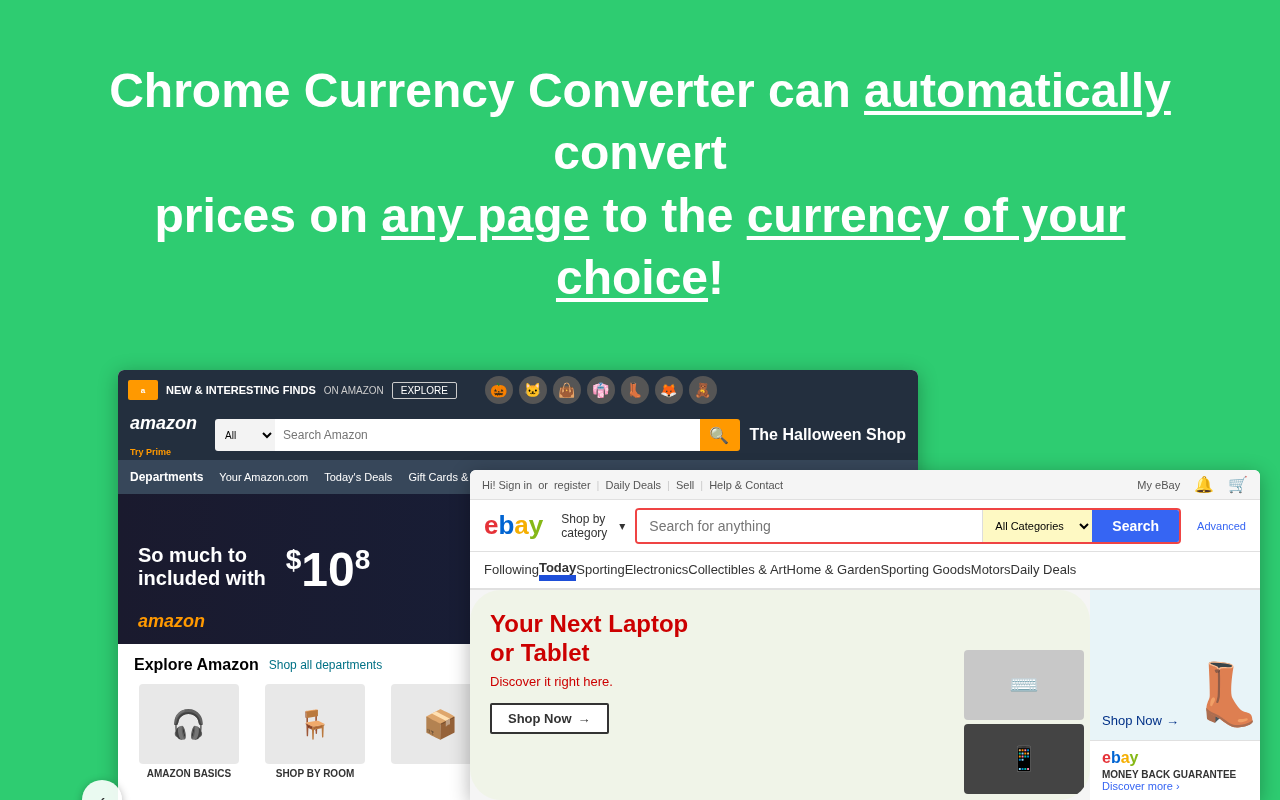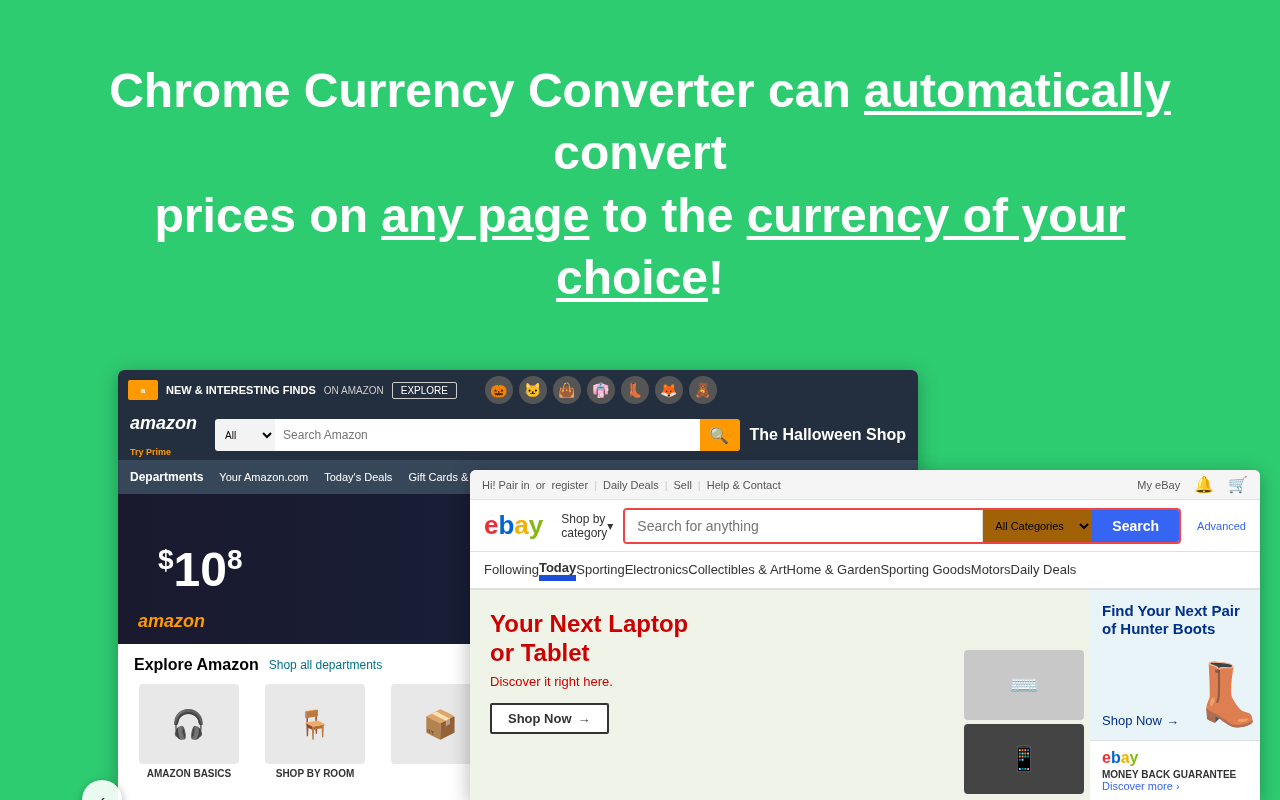--- a/index.html
+++ b/index.html
@@ -359,21 +359,21 @@
       margin-right: 8px;
     }
     .ebay-logo span:nth-child(1) { color: #e53238; }
     .ebay-logo span:nth-child(2) { color: #0064d2; }
     .ebay-logo span:nth-child(3) { color: #f5af02; }
     .ebay-logo span:nth-child(4) { color: #86b817; }
 
     .ebay-shop-by-cat {
       display: flex;
       align-items: center;
-      gap: 0;
+      gap: 12px;
       font-size: 12px;
       color: #333;
       white-space: nowrap;
       cursor: pointer;
     }
 
     .ebay-search-container {
       display: flex;
       flex: 1;
       height: 36px;
@@ -383,21 +383,21 @@
     }
     .ebay-search-input {
       flex: 1;
       border: none;
       padding: 0 12px;
       font-size: 14px;
       outline: none;
       color: #999;
     }
     .ebay-cat-select {
-      background: #a16207;
+      background: #fef9c3;
       border: none;
       border-left: 1px solid #ddd;
       padding: 0 8px;
       font-size: 11px;
       width: 110px;
     }
     .ebay-search-btn {
       background: #3665f3;
       border: none;
       color: white;
@@ -442,20 +442,21 @@
       background: #f5f5f5;
     }
 
     
     .ebay-left-content {
       flex: 1;
       background: #f0f4e8;
       display: flex;
       position: relative;
       overflow: hidden;
+      border-radius: 31px;
     }
     .ebay-laptop-text {
       padding: 20px;
       z-index: 2;
     }
     .ebay-laptop-text h2 {
       font-size: 24px;
       font-weight: 900;
       color: #cc0000;
       line-height: 1.2;
@@ -627,20 +628,26 @@
     <div class="amazon-secondary-nav">
       <span class="main-item">Departments</span>
       <span>Your Amazon.com</span>
       <span>Today's Deals</span>
       <span>Gift Cards &amp; Registry</span>
       <span>Sell</span>
       <span>Help</span>
     </div>
 
     <div class="amazon-hero">
+      <div class="amazon-hero-text">
+        <h2>
+          <span>So much to</span><br>
+          <span>included with</span>
+        </h2>
+      </div>
       <div class="amazon-hero-price">
         <span>$</span>10<span>8</span>
       </div>
       <div class="amazon-logo-bottom">amazon</div>
     </div>
 
     <div class="amazon-explore">
       <div class="amazon-explore-header">
         <h3>Explore Amazon</h3>
         <a href="#">Shop all departments</a>
@@ -658,21 +665,21 @@
           <div class="amazon-product-img">📦</div>
           <div class="amazon-product-label"></div>
         </div>
       </div>
     </div>
   </div>
 
   <div class="ebay-screenshot">
 
     <div class="ebay-top-bar">
-      <span>Hi! Pair in</span>
+      <span>Hi! Sign in</span>
       <span>or</span>
       <a href="#">register</a>
       <span class="separator">|</span>
       <a href="#">Daily Deals</a>
       <span class="separator">|</span>
       <a href="#">Sell</a>
       <span class="separator">|</span>
       <a href="#">Help &amp; Contact</a>
       <div class="ebay-top-right">
         <span>My eBay</span>
@@ -726,21 +733,20 @@
           </button>
         </div>
         <div class="ebay-laptop-devices">
           <div class="device-img">⌨️</div>
           <div class="device-img dark">📱</div>
         </div>
       </div>
 
       <div class="ebay-right-sidebar">
         <div class="hunter-boots-ad">
-          <h3>Find Your Next Pair of Hunter Boots</h3>
           <div class="hunter-boots-img">👢</div>
           <div class="hunter-shop-now">
             <span>Shop Now</span>
             <span>→</span>
           </div>
         </div>
         <div class="ebay-money-back">
           <div class="ebay-logo-small">
             <span>e</span><span>b</span><span>a</span><span>y</span>
           </div>

